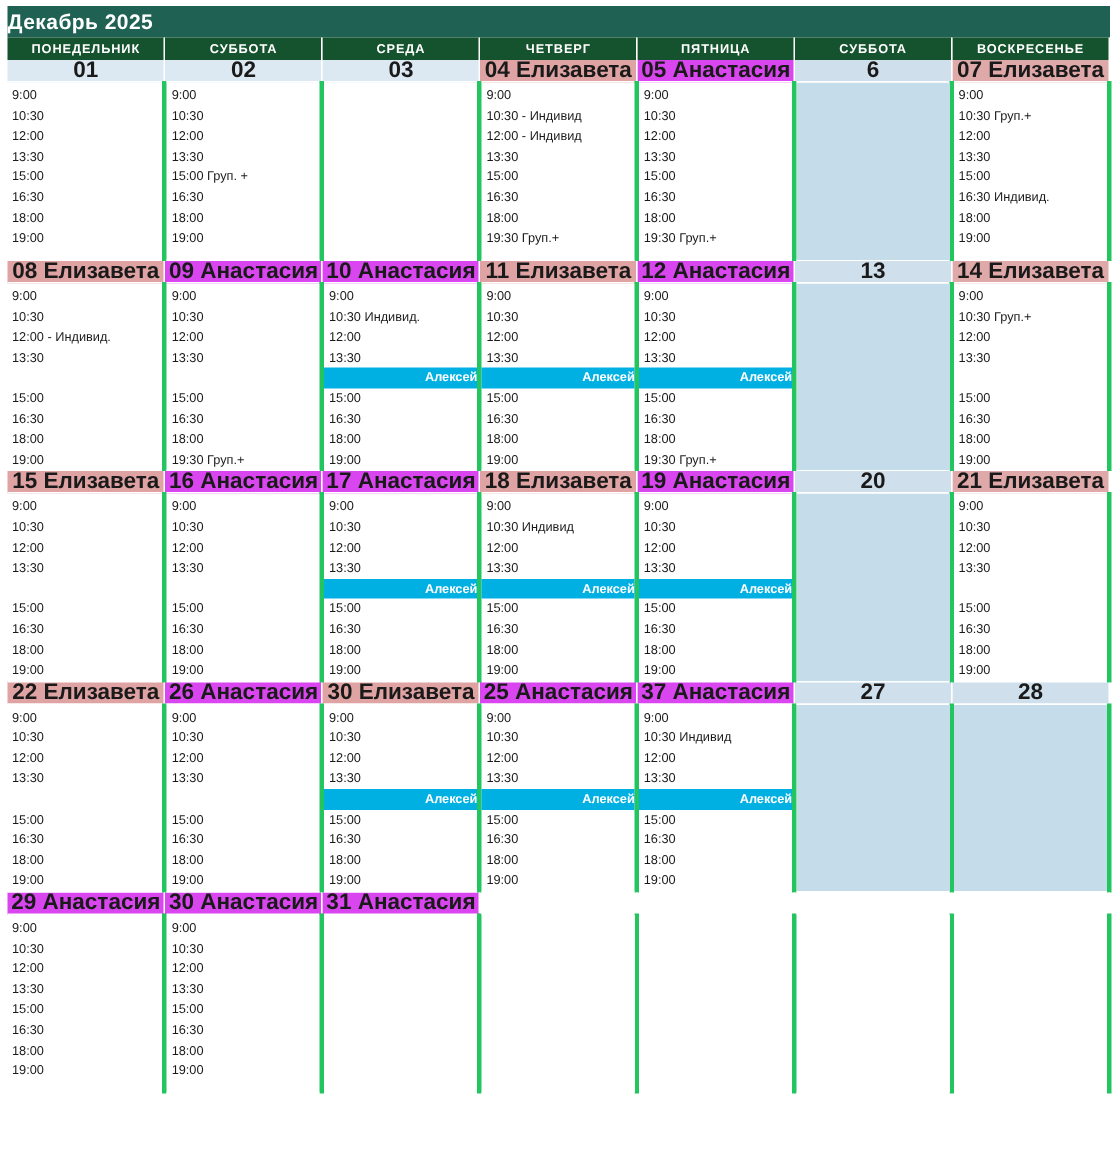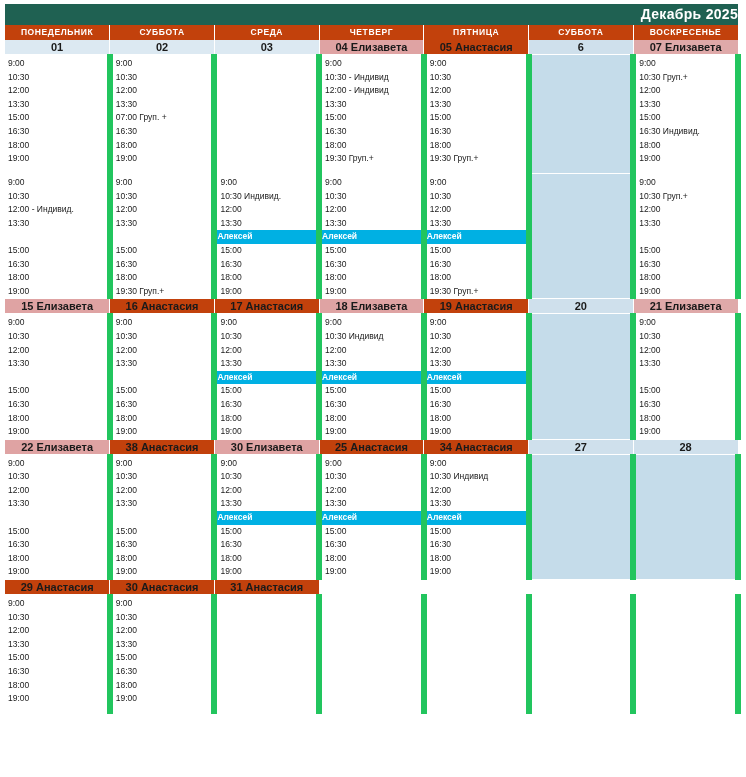--- a/index.html
+++ b/index.html
@@ -22,55 +22,55 @@
   }
   .calendar td, .calendar th {
     padding: 0;
     vertical-align: top;
   }
   .title-bar {
     background: #1f6152;
     color: #ffffff;
     font-size: 14px;
     font-weight: bold;
-    text-align: right;
+    text-align: left;
     height: 21px;
     line-height: 21px;
     letter-spacing: 0.3px;
   }
   .dow {
-    background: #c2410c;
+    background: #14532d;
     color: #ffffff;
     font-size: 8.5px;
     font-weight: bold;
     text-align: center;
     height: 15px;
     line-height: 15px;
     letter-spacing: 0.6px;
     border-right: 1px solid #ffffff;
   }
   .daynum {
     height: 14px;
     line-height: 14px;
     text-align: center;
     font-weight: bold;
-    font-size: 11px;
+    font-size: 15px;
     border-right: 1px solid #ffffff;
     border-bottom: 1px solid #ffffff;
   }
   .c-blue  { background: #dce9f2; }
   .c-pink  { background: #dfa3a3; }
-  .c-purple{ background: #c2410c; }
+  .c-purple{ background: #d946ef; }
   .c-sat   { background: #cfe0ec; }
   .c-sun   { background: #dfa9a9; margin-left: 18px; }
   .c-white { background: #ffffff; }
 
   .cell {
     height: 118px;
-    border-right: 6px solid #22c55e;
+    border-right: 3px solid #22c55e;
     border-bottom: 1px solid #ffffff;
     position: relative;
   }
   .cell.blank { background: #ffffff; }
   .cell.satbg { background: #c5dcea; }
 
   .slots {
     padding: 2px 0 0 3px;
   }
   .slot {
@@ -78,21 +78,21 @@
     line-height: 13.6px;
     font-size: 8.5px;
     white-space: nowrap;
     overflow: hidden;
   }
   .slot.empty { color: transparent; }
   .slot.coach {
     background: #00b0e3;
     color: #ffffff;
     font-weight: bold;
-    text-align: left;
+    text-align: right;
     margin-left: -3px;
     padding: 0;
   }
   .lastrow .cell { height: 118px; }
 </style>
 </head>
 <body>
 
 <table class="calendar">
   <tbody>
@@ -131,21 +131,21 @@
             <div class="slot">18:00</div>
             <div class="slot">19:00</div>
           </div>
         </td>
         <td class="cell">
           <div class="slots">
             <div class="slot">9:00</div>
             <div class="slot">10:30</div>
             <div class="slot">12:00</div>
             <div class="slot">13:30</div>
-            <div class="slot">07:00 Груп. +</div>
+            <div class="slot">15:00 Груп. +</div>
             <div class="slot">16:30</div>
             <div class="slot">18:00</div>
             <div class="slot">19:00</div>
           </div>
         </td>
         <td class="cell">
           <div class="slots"></div>
         </td>
         <td class="cell">
           <div class="slots">
@@ -179,20 +179,29 @@
             <div class="slot">9:00</div>
             <div class="slot">10:30 Груп.+</div>
             <div class="slot">12:00</div>
             <div class="slot">13:30</div>
             <div class="slot">15:00</div>
             <div class="slot">16:30 Индивид.</div>
             <div class="slot">18:00</div>
             <div class="slot">19:00</div>
           </div>
         </td>
+      </tr>
+      <tr>
+        <td class="daynum c-pink">08 Елизавета</td>
+        <td class="daynum c-purple">09 Анастасия</td>
+        <td class="daynum c-purple">10 Анастасия</td>
+        <td class="daynum c-pink">11 Елизавета</td>
+        <td class="daynum c-purple">12 Анастасия</td>
+        <td class="daynum c-sat">13</td>
+        <td class="daynum c-sun">14 Елизавета</td>
       </tr>
       <tr>
         <td class="cell">
           <div class="slots">
             <div class="slot">9:00</div>
             <div class="slot">10:30</div>
             <div class="slot">12:00 - Индивид.</div>
             <div class="slot">13:30</div>
             <div class="slot empty">&nbsp;</div>
             <div class="slot">15:00</div>
@@ -357,24 +366,24 @@
             <div class="slot empty">&nbsp;</div>
             <div class="slot">15:00</div>
             <div class="slot">16:30</div>
             <div class="slot">18:00</div>
             <div class="slot">19:00</div>
           </div>
         </td>
       </tr>
       <tr>
         <td class="daynum c-pink">22 Елизавета</td>
-        <td class="daynum c-purple">38 Анастасия</td>
+        <td class="daynum c-purple">26 Анастасия</td>
         <td class="daynum c-pink">30 Елизавета</td>
         <td class="daynum c-purple">25 Анастасия</td>
-        <td class="daynum c-purple">34 Анастасия</td>
+        <td class="daynum c-purple">37 Анастасия</td>
         <td class="daynum c-sat">27</td>
         <td class="daynum c-sat">28</td>
       </tr>
       <tr>
         <td class="cell">
           <div class="slots">
             <div class="slot">9:00</div>
             <div class="slot">10:30</div>
             <div class="slot">12:00</div>
             <div class="slot">13:30</div>

